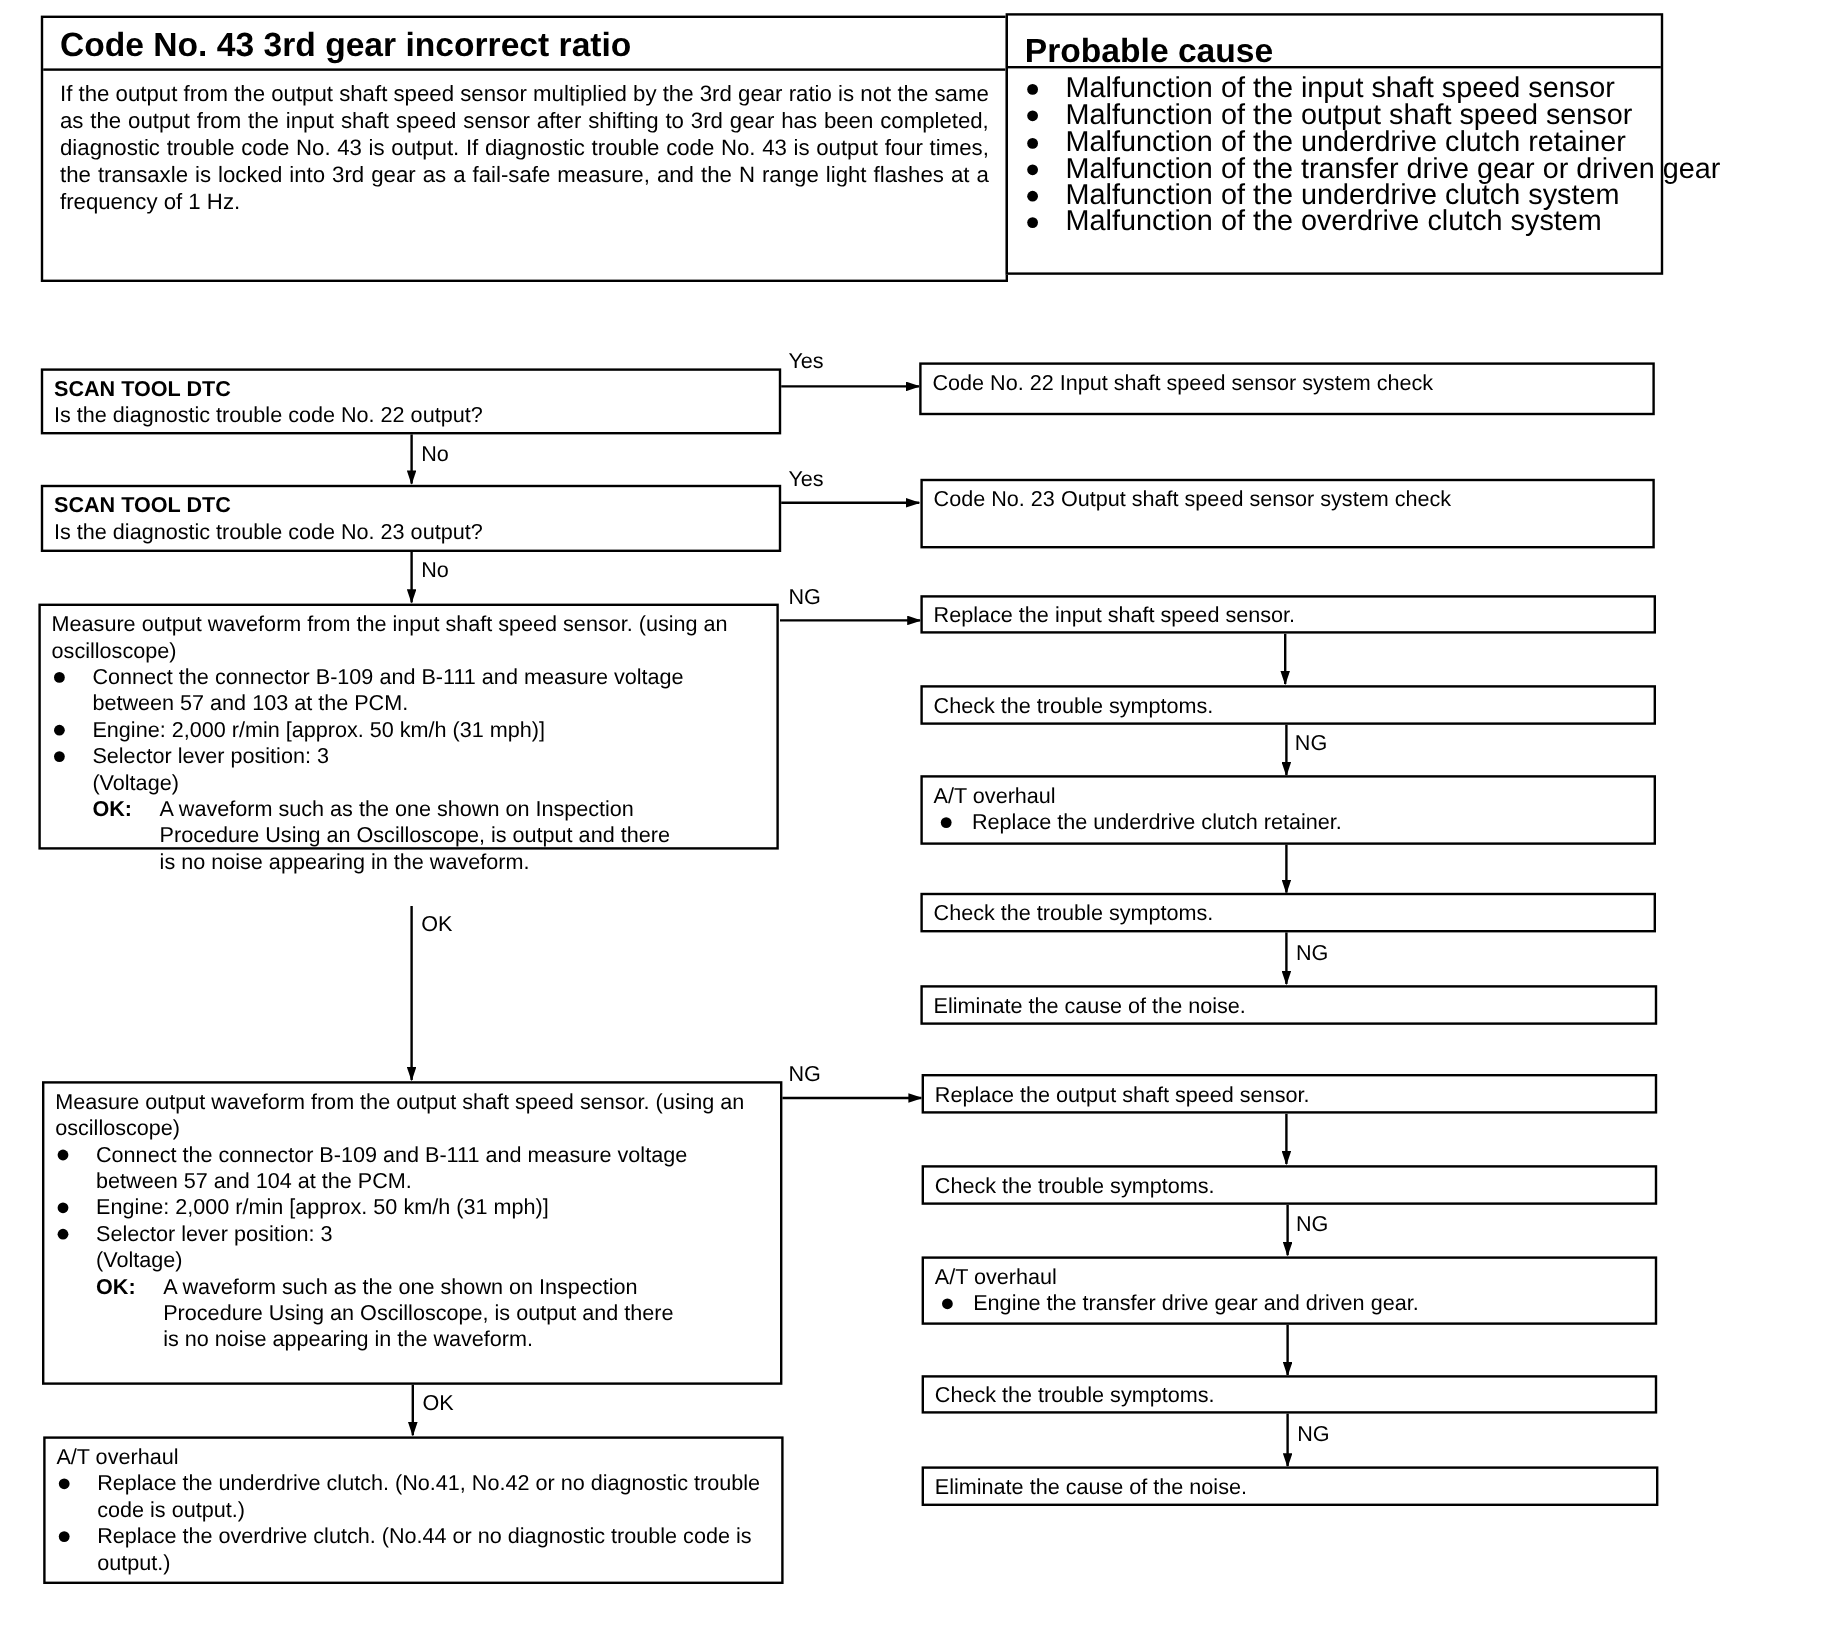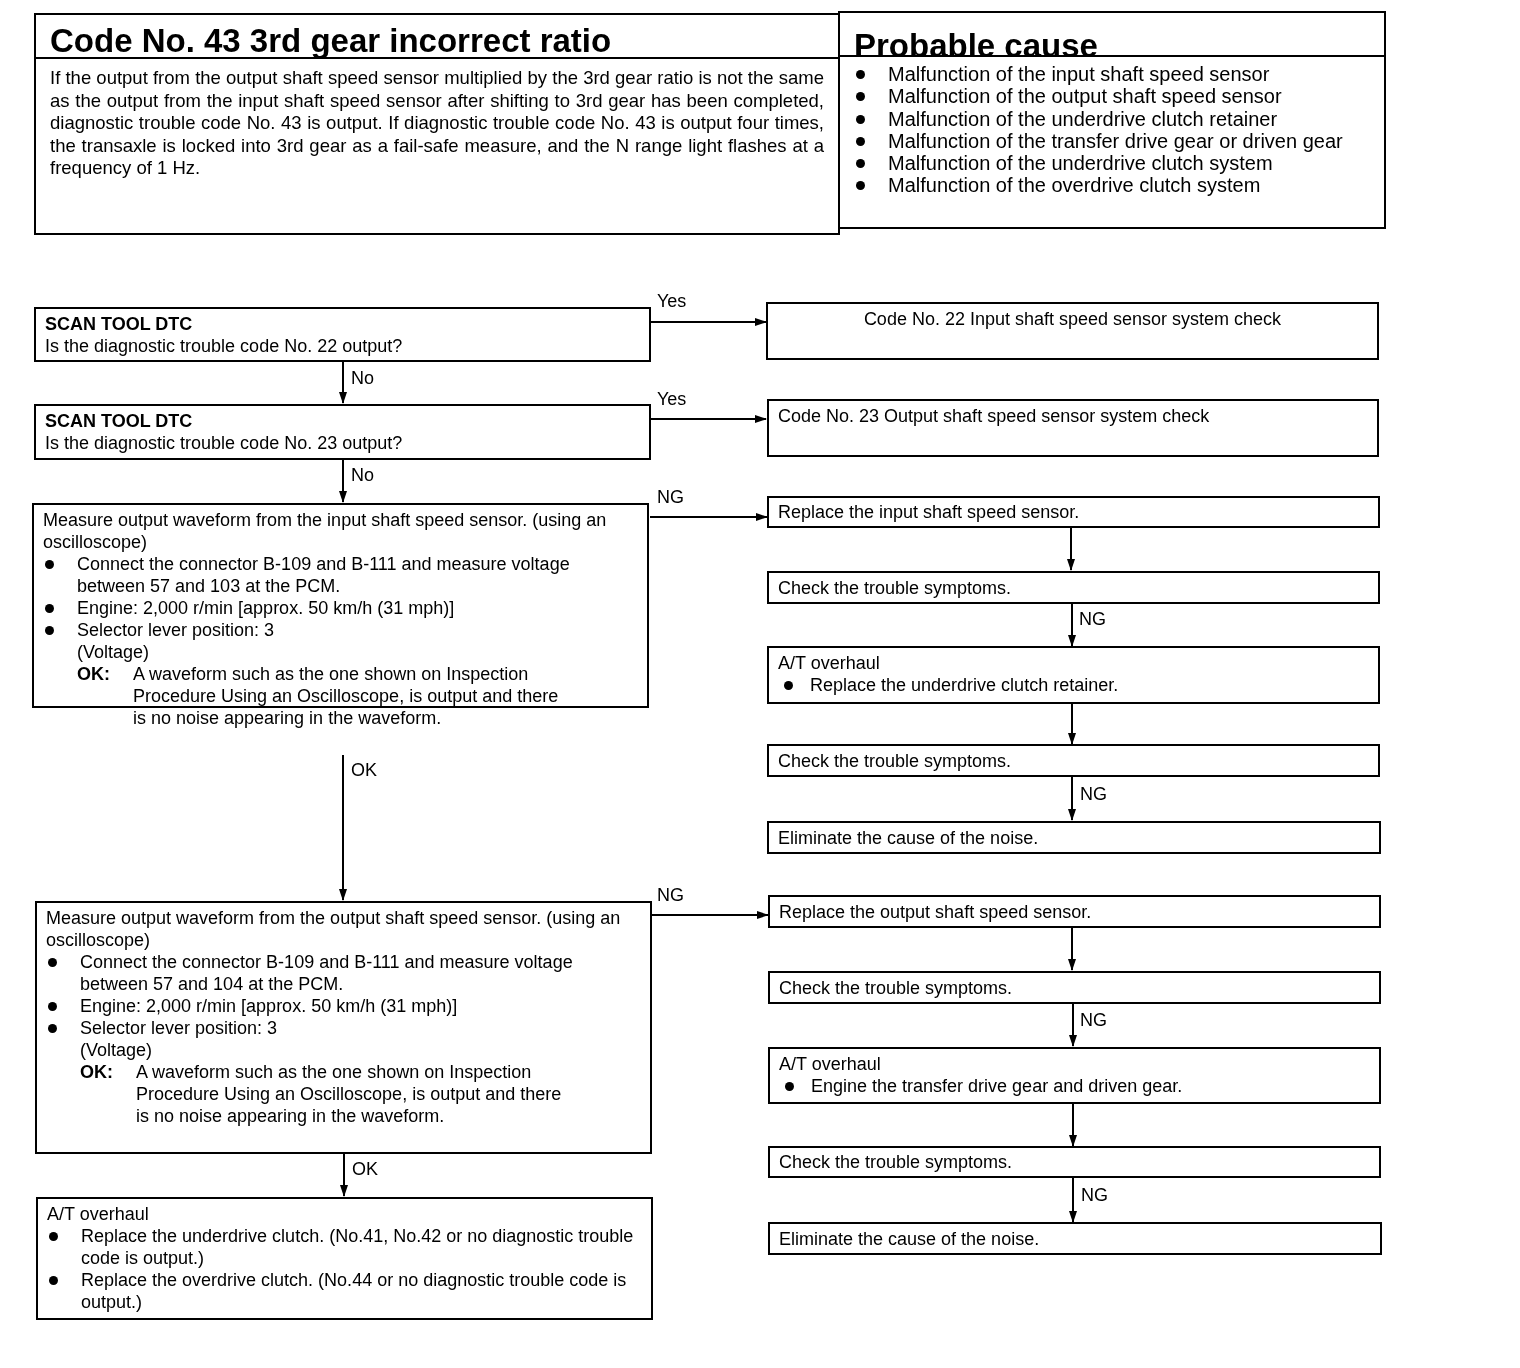--- a/index.html
+++ b/index.html
@@ -1,21 +1,21 @@
 <!DOCTYPE html>
 <html><head>
   <meta charset="utf-8">
   <style>
     html, body { margin:0; padding:0; background:#ffffff; }
     body { width:1520px; height:1368px; position:relative; overflow:hidden;
            font-family:"Liberation Sans", sans-serif; color:#000; }
     .box { position:absolute; border:2px solid #000; box-sizing:border-box; background:#fff; }
-    .hdr-title { font-weight:bold; font-size:33px; padding:6px 14px; border-bottom:2px solid #000; height:44px; box-sizing:border-box; white-space:nowrap; }
+    .hdr-title { font-weight:bold; font-size:28px; padding:6px 14px; border-bottom:2px solid #000; height:44px; box-sizing:border-box; white-space:nowrap; }
     .body-text { font-size:18.5px; line-height:22.5px; padding:8px 14px; text-align:justify; }
-    .causes { list-style:none; margin:0; padding:6px 12px; font-size:20px; line-height:22.3px; }
+    .causes { list-style:none; margin:0; padding:6px 12px; font-size:24px; line-height:22.3px; }
     .causes li { position:relative; padding-left:36px; white-space:nowrap; }
     .bullet { position:absolute; left:4px; top:7px; width:9px; height:9px; border-radius:50%; background:#000; }
     .step { font-size:18px; line-height:22px; padding:4px 9px; }
     .step .bold { font-weight:bold; }
     .step .blt { position:relative; padding-left:34px; }
     .step .blt .bullet { left:2px; top:7px; }
     .step .ind { padding-left:34px; }
     .ok-row { display:flex; padding-left:34px; }
     .ok-row .ok-label { font-weight:bold; width:56px; flex:none; }
     .lbl { position:absolute; font-size:18px; line-height:20px; }
@@ -104,21 +104,21 @@
     <span style="max-width:440px;">A waveform such as the one shown on Inspection Procedure Using an Oscilloscope, is output and there is no noise appearing in the waveform.</span>
   </div>
 </div>
 
 <div class="box step" style="left:36px;top:1197px;width:617px;height:123px;">
   <div>A/T overhaul</div>
   <div class="blt"><span class="bullet"></span><span>Replace the underdrive clutch. (No.41, No.42 or no diagnostic trouble code is output.)</span></div>
   <div class="blt"><span class="bullet"></span><span>Replace the overdrive clutch. (No.44 or no diagnostic trouble code is output.)</span></div>
 </div>
 
-<div class="box step" style="left:766px;top:302px;width:613px;height:58px;text-align:center;">
+<div class="box step" style="left:766px;top:302px;width:613px;height:44px;">
   <div>Code No. 22 Input shaft speed sensor system check</div>
 </div>
 <div class="box step" style="left:767px;top:399px;width:612px;height:58px;">
   <div>Code No. 23 Output shaft speed sensor system check</div>
 </div>
 
 <div class="box step" style="left:767px;top:496px;width:613px;height:32px;padding-top:3px;">
   <div>Replace the input shaft speed sensor.</div>
 </div>
 <div class="box step" style="left:767px;top:571px;width:613px;height:33px;padding-top:4px;">

